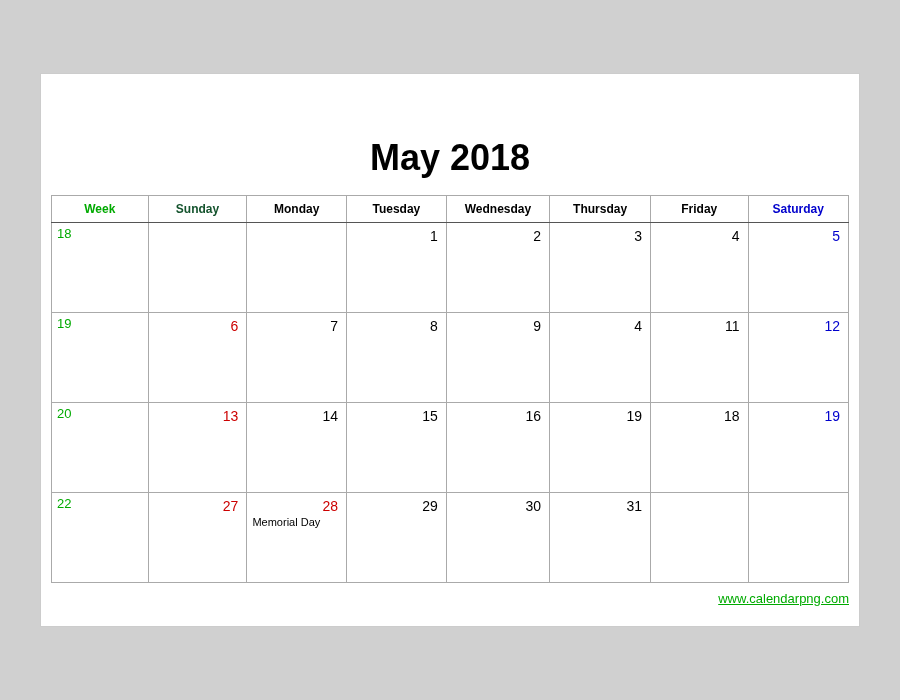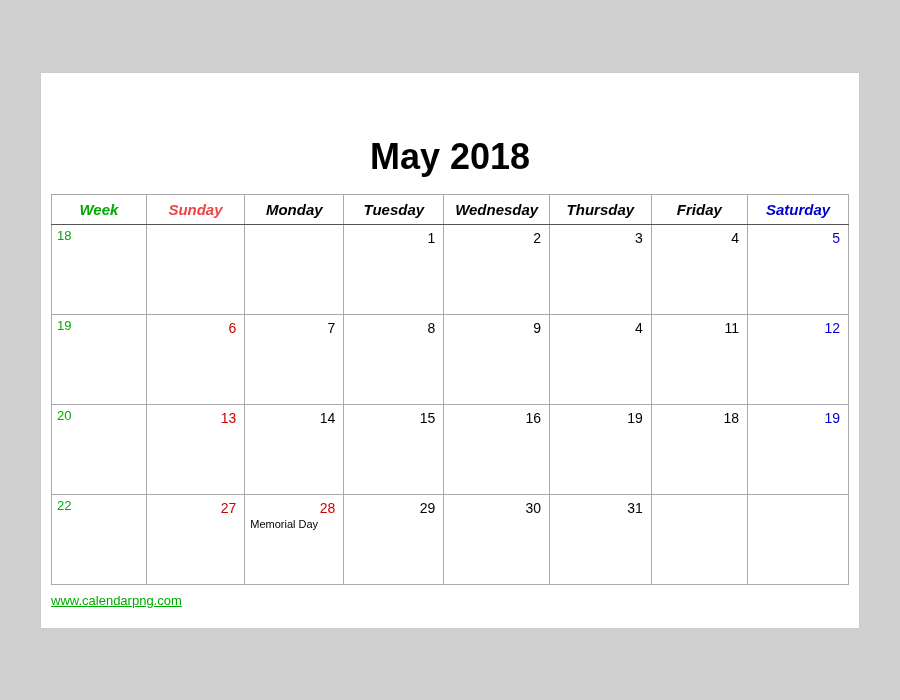--- a/index.html
+++ b/index.html
@@ -32,30 +32,29 @@
       border-collapse: collapse;
       border: 1.5px solid #555;
     }
     .calendar-table th, .calendar-table td {
       border: 1px solid #aaa;
       vertical-align: top;
     }
     .header-row th {
       text-align: center;
       padding: 6px 4px;
-      font-size: 15px;
+      font-size: 12px;
       font-weight: bold;
       border-bottom: 1.5px solid #555;
-      font-style: italic;
     }
     .week-header {
       color: #00aa00;
       width: 50px;
     }
-    .sunday-header { color: #ef4444; }
+    .sunday-header { color: #14532d; }
     .saturday-header { color: #0000cc; }
     .monday-header, .tuesday-header, .wednesday-header, .thursday-header, .friday-header {
       color: #000;
     }
     .calendar-table td {
       width: 110px;
       height: 90px;
       padding: 3px 5px;
     }
     .week-cell {
@@ -78,21 +77,21 @@
     .day-num.normal { color: #000; }
     .day-num.holiday { color: #cc0000; }
     .holiday-label {
       display: block;
       text-align: left;
       font-size: 11px;
       color: #000;
       margin-top: 2px;
     }
     .calendar-footer {
-      text-align: left;
+      text-align: right;
       margin-top: 8px;
       font-size: 13px;
       color: #00aa00;
       text-decoration: underline;
     }
   </style>
 </head>
 <body>
 
 <div class="calendar-container">

